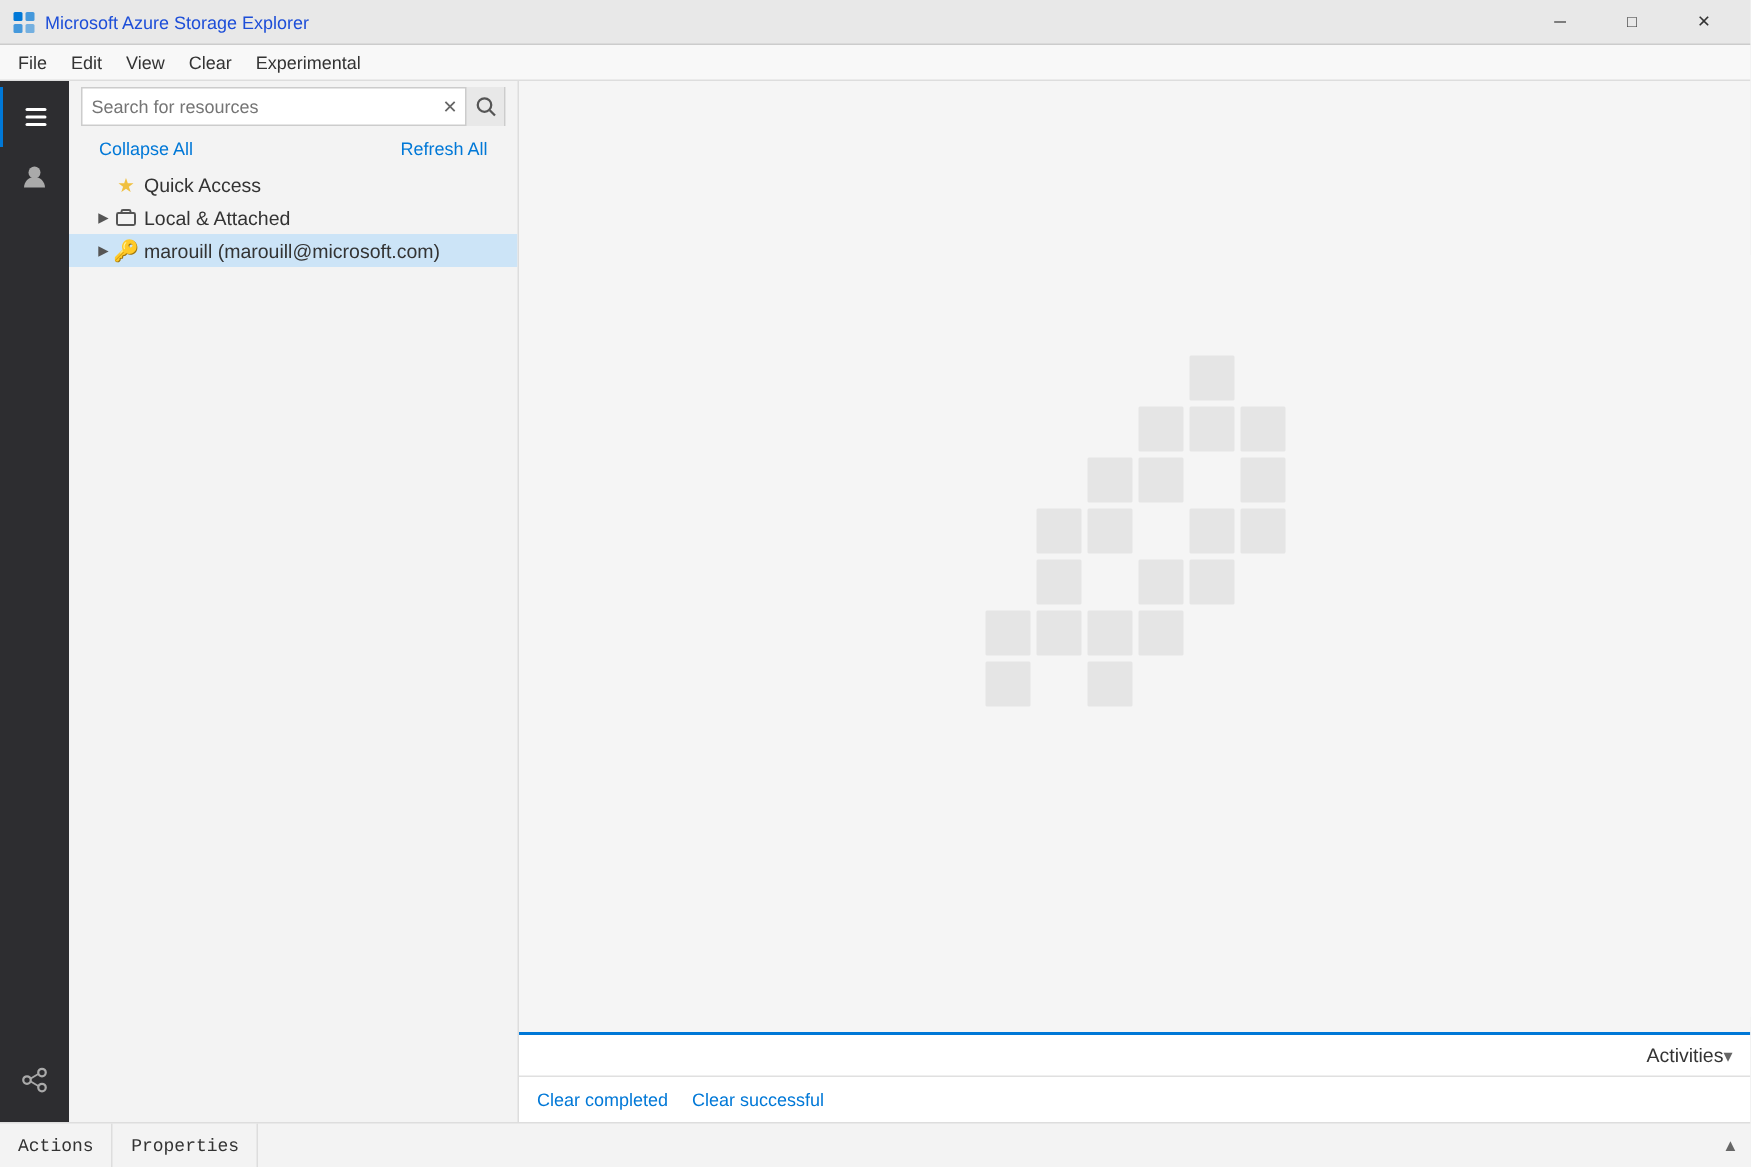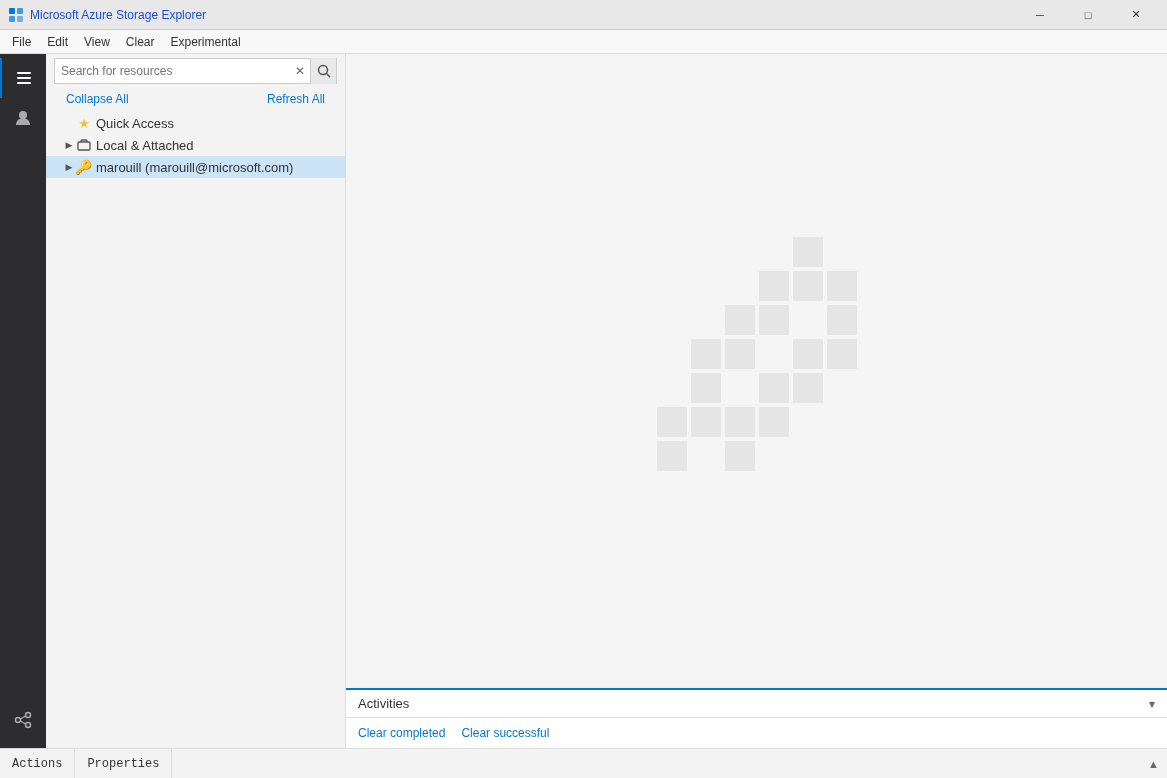--- a/index.html
+++ b/index.html
@@ -252,21 +252,21 @@
 
     
     .activities-panel {
       background: white;
       border-top: 2px solid #0078d7;
       flex-shrink: 0;
     }
     .activities-header {
       display: flex;
       align-items: center;
-      justify-content: space-between;
+      justify-content: flex-end;
       padding: 6px 12px;
       border-bottom: 1px solid #e0e0e0;
       background: white;
     }
     .activities-title {
       font-size: 13px;
       color: #333;
       font-weight: normal;
     }
     .activities-chevron {

